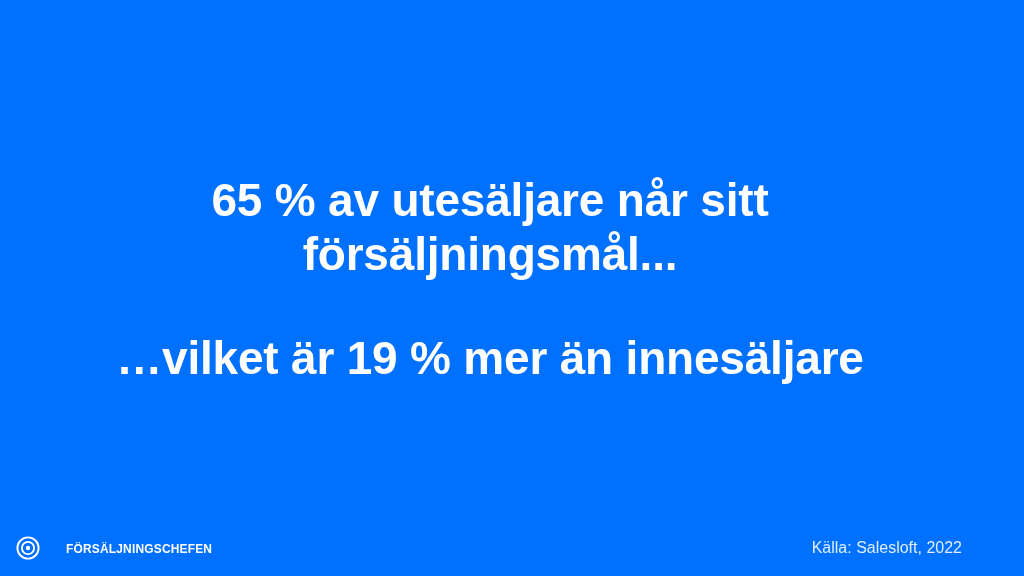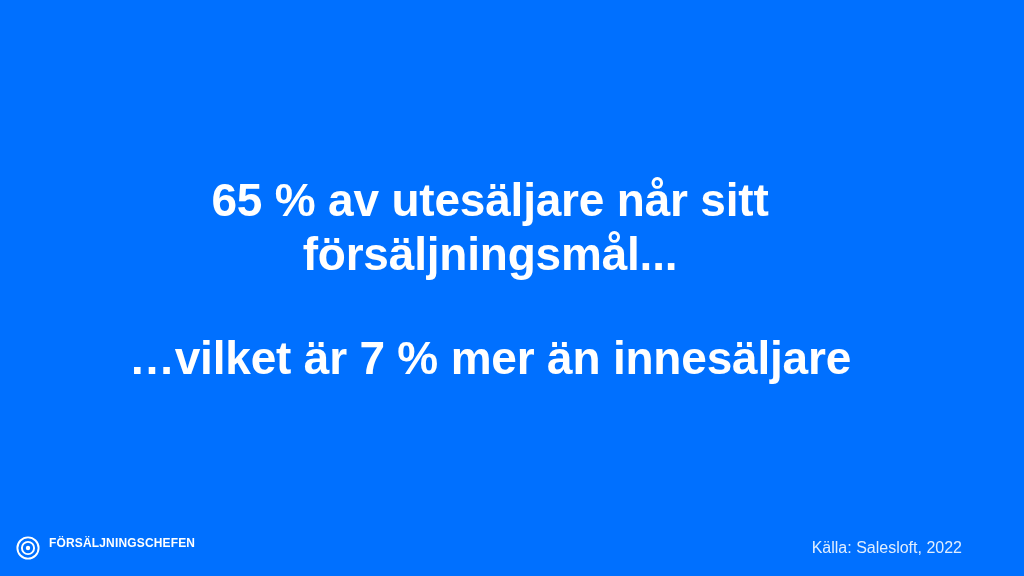--- a/index.html
+++ b/index.html
@@ -55,22 +55,22 @@
     font-size: 46px;
     line-height: 54px;
   }
 
   
   .logo {
     position: absolute;
     left: 16px;
     bottom: 16px;
     display: flex;
-    align-items: flex-start;
-    gap: 9px;
+    align-items: center;
+    gap: 26px;
   }
 
   .logo-mark {
     width: 24px;
     height: 24px;
     flex: 0 0 24px;
     display: block;
   }
 
   .logo-wordmark {
@@ -101,21 +101,21 @@
 <body>
 
 <div class="slide">
 
   <div class="headline-block">
     <p class="headline first">65 % av utesäljare når sitt
 försäljningsmål...</p>
 
     <div class="headline-gap"></div>
 
-    <p class="headline second">…vilket är 7 % mer än innesäljare</p>
+    <p class="headline second">…vilket är 19 % mer än innesäljare</p>
   </div>
 
   <div class="logo">
     <span class="logo-mark-wrap">
       <svg class="logo-mark" viewBox="0 0 24 24" aria-hidden="true">
         <circle cx="12" cy="12" r="10.6" fill="none" stroke="#ffffff" stroke-width="1.9"></circle>
         <circle cx="12" cy="12" r="6.1" fill="none" stroke="#ffffff" stroke-width="1.9"></circle>
         <circle cx="12" cy="12" r="2.2" fill="#ffffff"></circle>
       </svg>
     </span>

